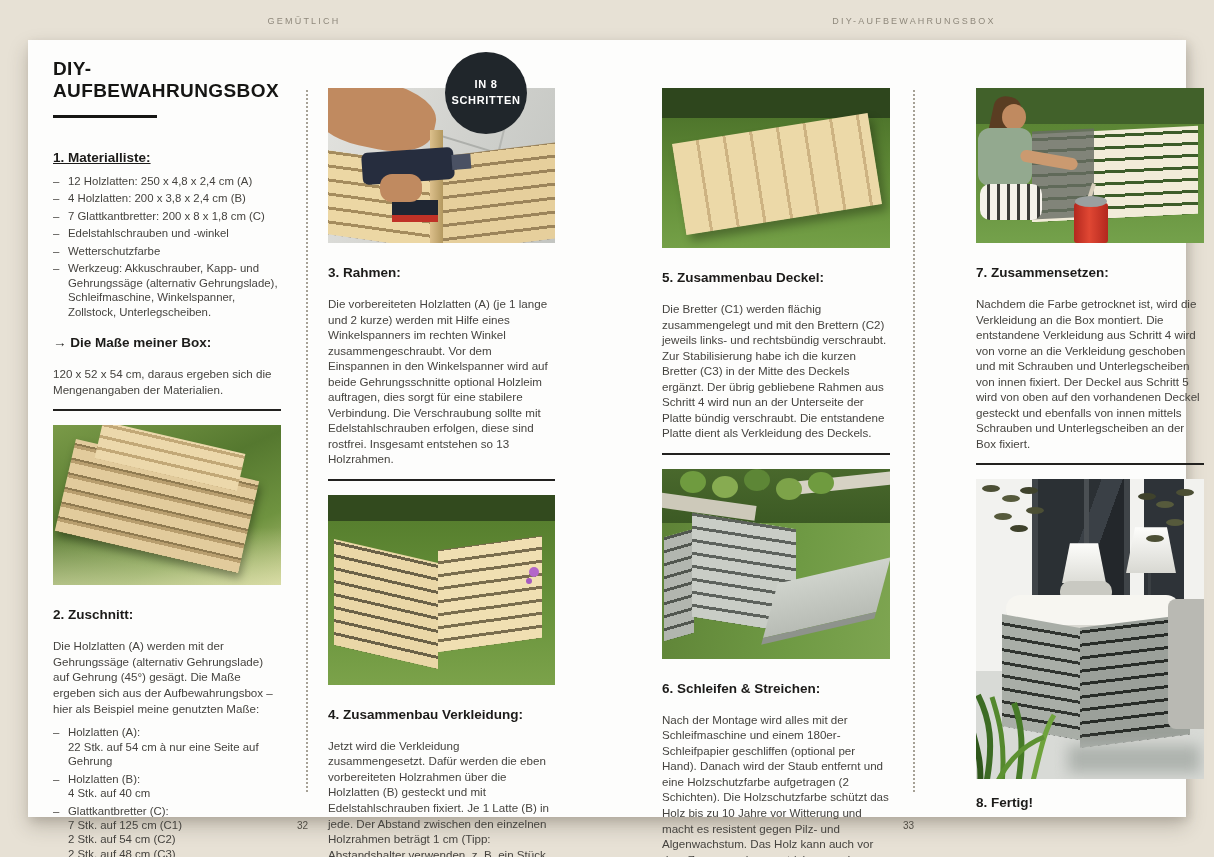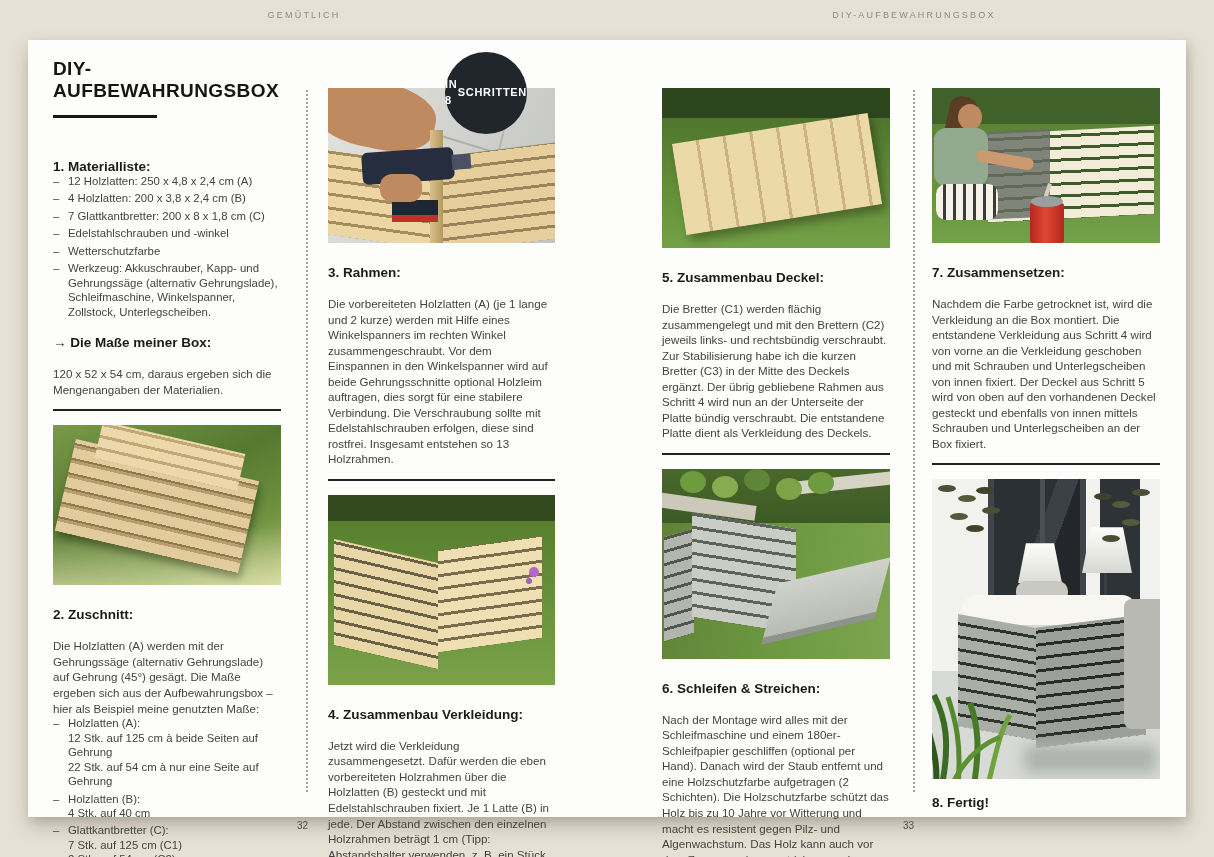--- a/index.html
+++ b/index.html
@@ -5,61 +5,61 @@
   * { margin:0; padding:0; box-sizing:border-box; }
   html,body { width:1214px; height:857px; }
   body {
     position:relative;
     background:#e7e1d5;
     font-family:"Liberation Sans", sans-serif;
     overflow:hidden;
     color:#45433f;
   }
   
-  .hdr { position:absolute; top:10px; font-size:9px; letter-spacing:2.2px; color:#8f897c; text-align:center; }
+  .hdr { position:absolute; top:16px; font-size:9px; letter-spacing:2.2px; color:#8f897c; text-align:center; }
   .hdr-left  { left:236px; width:136px; }
   .hdr-right { left:812px; width:204px; }
   .pgnum { position:absolute; top:820px; font-size:10px; color:#57544c; }
   .pg-left  { left:297px; }
   .pg-right { left:903px; }
 
   .spread {
     position:absolute; left:28px; top:40px; width:1158px; height:777px;
     background:#fdfdfc;
     box-shadow:0 9px 18px rgba(60,52,38,.25), 3px 3px 8px rgba(60,52,38,.12);
   }
   .divider { position:absolute; top:50px; height:702px; border-left:2px dotted #a6a196; }
   .div1 { left:278px; }
   .div2 { left:885px; }
 
   .col { position:absolute; width:228px; }
   .col1 { left:25px;  top:18px; }
   .col2 { left:300px; top:48px; width:227px; }
   .col3 { left:634px; top:48px; }
-  .col4 { left:904px; top:48px; }
+  .col4 { left:948px; top:48px; }
 
   
   .title { font-size:19px; font-weight:bold; letter-spacing:.4px; color:#151513; }
   .title-rule { width:104px; height:3px; background:#161614; margin-top:13px; }
   .step-h { font-size:13.5px; font-weight:bold; color:#1c1b19; margin-top:22px; }
-  .first-h { margin-top:41px; }
+  .first-h { margin-top:32px;text-decoration:underline; }
   .arrow-h { margin-top:16px; }
   .para { font-size:11.6px; line-height:1.34; margin-top:16px; }
-  ul.dash { list-style:none; }
+  ul.dash { list-style:none; margin-top:9px; }
   ul.dash > li { position:relative; padding-left:15px; font-size:11.4px; line-height:1.27; margin-bottom:3px; }
   ul.dash > li::before { content:"–"; position:absolute; left:0; }
   .subline { font-size:11.4px; line-height:1.27; }
   .rule { height:2px; background:#22211f; margin-top:12px; }
   .fertig { font-size:13.5px; font-weight:bold; color:#1c1b19; margin-top:16px; }
 
   
   .badge {
     position:absolute; left:417px; top:12px; width:82px; height:82px; border-radius:50%;
     background:#20262b; color:#fff; z-index:6;
-    display:flex; flex-direction:row; align-items:center; justify-content:center;
+    display:flex; flex-direction:column; align-items:center; justify-content:center;
   }
   .badge span { font-size:11px; font-weight:bold; letter-spacing:.7px; line-height:1.45; }
 
   
   .photo { position:relative; overflow:hidden; margin-top:14px; width:100%; }
   .photo:first-child { margin-top:0; }
 
   
   .pA { height:160px; background:linear-gradient(155deg,#7a9a48 0%,#55782f 42%,#6f9340 72%,#b9c47e 100%); }
   .pA-light { position:absolute; left:0; right:0; bottom:0; height:58px; background:linear-gradient(to top, rgba(243,240,198,.55), rgba(243,240,198,0)); }
@@ -199,21 +199,20 @@
       <div class="pA-light"></div>
       <div class="pA-stack"></div>
       <div class="pA-stack2"></div>
     </div>
 
     <h3 class="step-h">2. Zuschnitt:</h3>
     <p class="para">Die Holzlatten (A) werden mit der Gehrungssäge (alternativ Gehrungslade) auf Gehrung (45°) gesägt. Die Maße ergeben sich aus der Aufbewahrungsbox – hier als Beispiel meine genutzten Maße:</p>
     <ul class="dash">
       <li>
         <span>Holzlatten (A):</span>
-        <div class="subline">12 Stk. auf 125 cm à beide Seiten auf Gehrung</div>
         <div class="subline">22 Stk. auf 54 cm à nur eine Seite auf Gehrung</div>
       </li>
       <li>
         <span>Holzlatten (B):</span>
         <div class="subline">4 Stk. auf 40 cm</div>
       </li>
       <li>
         <span>Glattkantbretter (C):</span>
         <div class="subline">7 Stk. auf 125 cm (C1)</div>
         <div class="subline">2 Stk. auf 54 cm (C2)</div>

